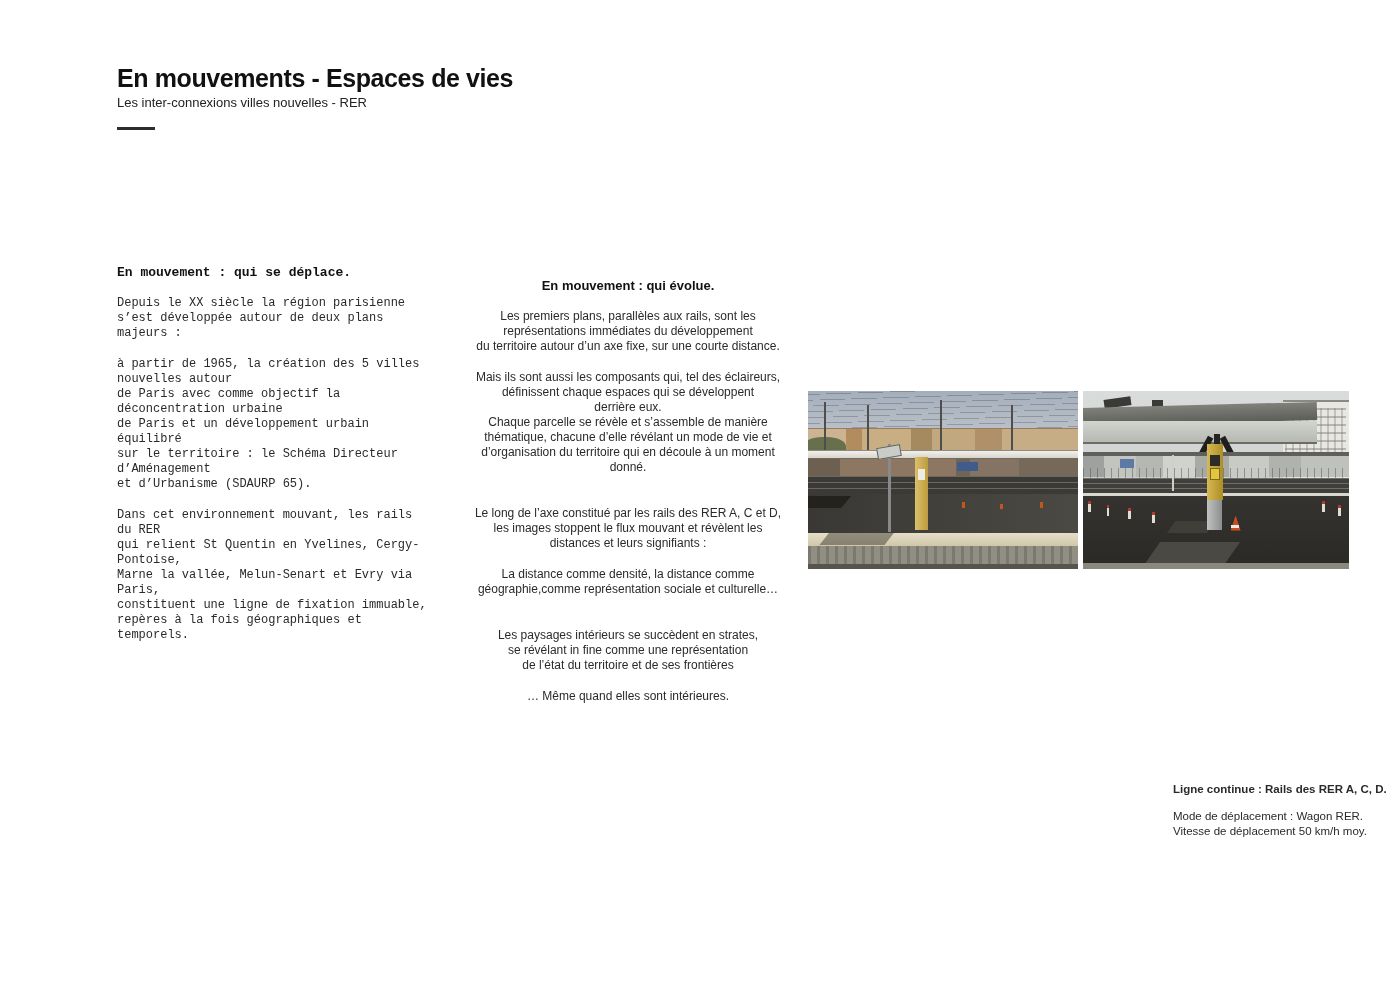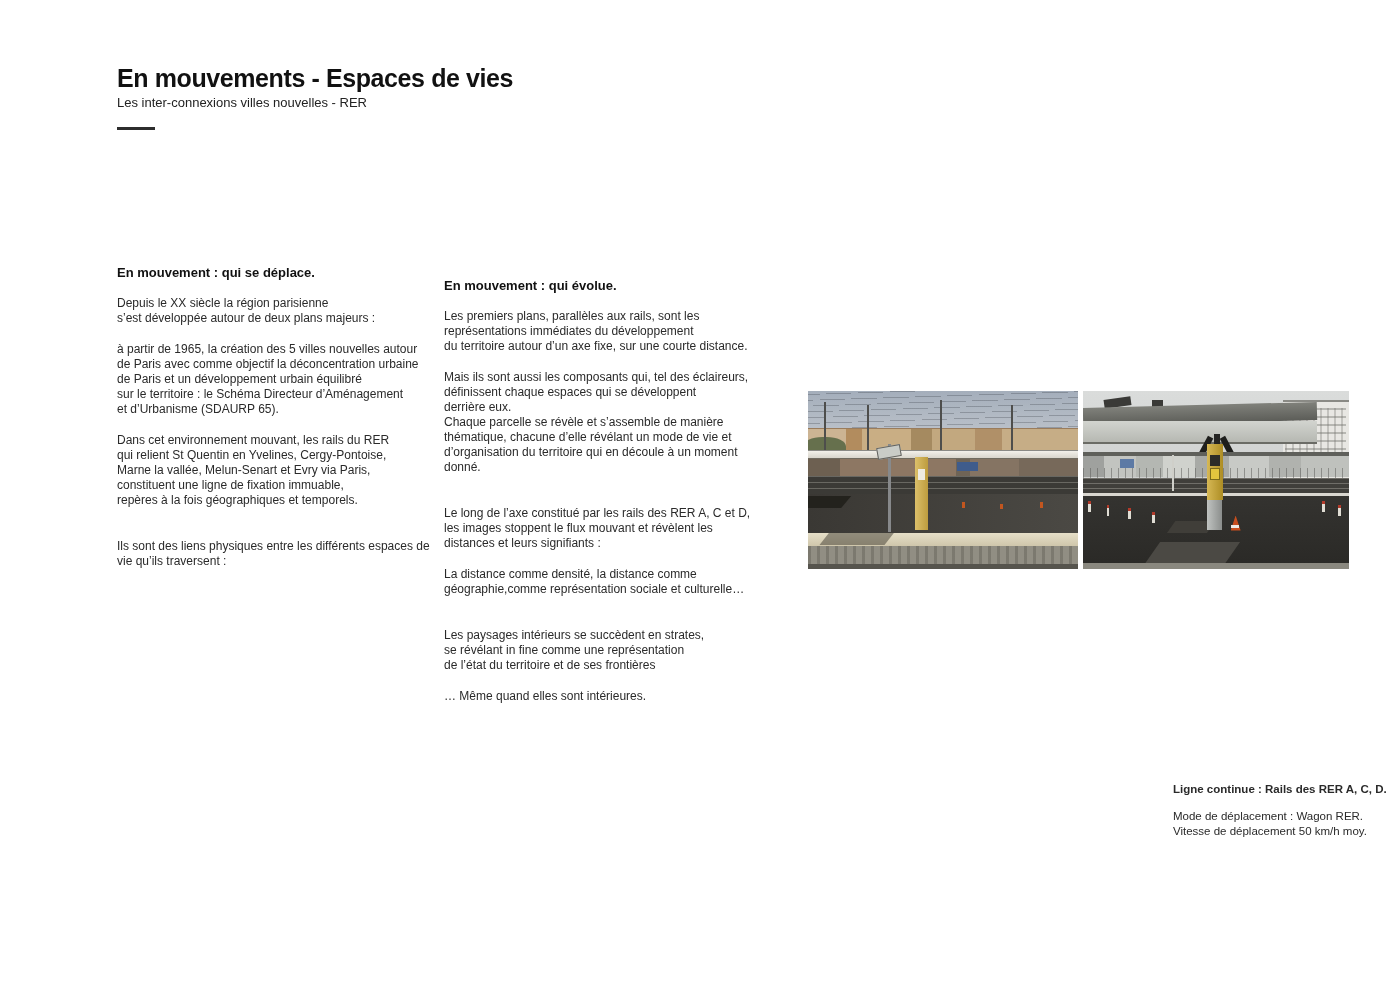--- a/index.html
+++ b/index.html
@@ -14,22 +14,22 @@
   
   #page-title {
     left: 117px; top: 64px; font-size: 25px; font-weight: bold;
     letter-spacing: -0.4px; color: #111; white-space: nowrap;
   }
   #page-subtitle { left: 117px; top: 95px; font-size: 13px; color: #222; }
   #title-dash { left: 117px; top: 127px; width: 38px; height: 3px; background: #2d2d2d; }
 
   
   .col { position: absolute; width: 316px; }
-  #col-left { left: 117px; top: 265px; }
-  #col-mid  { left: 444px; top: 278px; }
+  #col-left { left: 117px; top: 265px; font-family: Liberation Mono, monospace; }
+  #col-mid  { left: 470px; top: 278px; text-align: center; }
   .col h3 { font-size: 13px; font-weight: bold; color: #111; margin: 0 0 16px 0; }
   .col p {
     font-size: 12px; line-height: 15px; color: #2a2a2a;
     margin: 0 0 16px 0; white-space: pre-line;
   }
   .col p.gap-xl { margin-bottom: 31px; }
 
   
   .photo { position: absolute; top: 391px; height: 178px; overflow: hidden; background: #9a9a96; }
   #photo1 { left: 808px; width: 270px; }
@@ -133,22 +133,20 @@
   <p>à partir de 1965, la création des 5 villes nouvelles autour
 de Paris avec comme objectif  la déconcentration urbaine
 de Paris et un développement urbain équilibré
 sur le territoire : le Schéma Directeur d’Aménagement
 et d’Urbanisme (SDAURP 65).</p>
   <p class="gap-xl">Dans cet environnement mouvant, les rails du RER
 qui relient St Quentin en Yvelines, Cergy-Pontoise,
 Marne la vallée, Melun-Senart et Evry via Paris,
 constituent une ligne de fixation immuable,
 repères à la fois géographiques et temporels.</p>
-  <p>Ils sont des liens physiques entre les différents espaces de
-vie qu’ils traversent :</p>
 </div>
 
 <div class="col" id="col-mid">
   <h3>En mouvement : qui évolue.</h3>
   <p>Les premiers plans, parallèles aux rails, sont les
 représentations immédiates du développement
 du territoire autour d’un axe fixe, sur une courte distance.</p>
   <p class="gap-xl">Mais ils sont aussi les composants qui, tel des éclaireurs,
 définissent chaque espaces qui se développent
 derrière eux.

